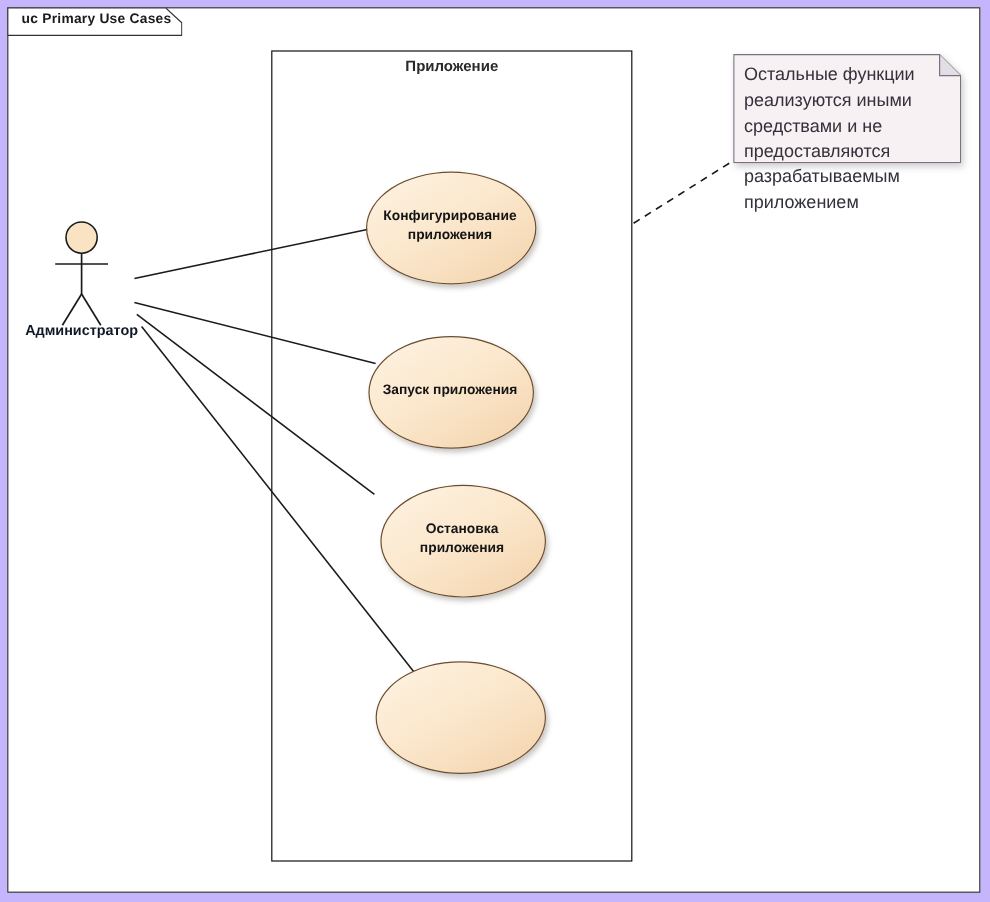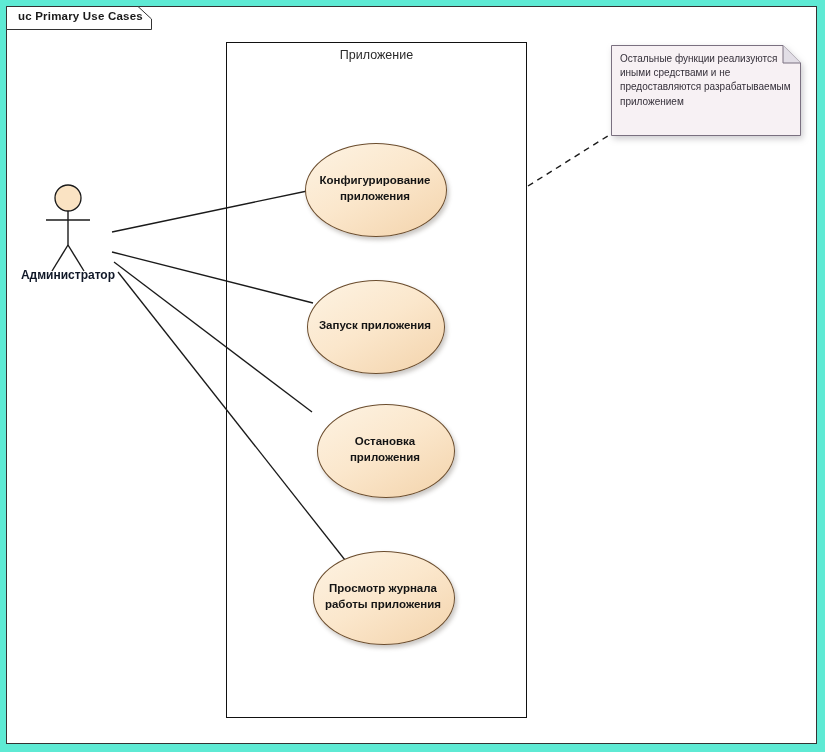--- a/index.html
+++ b/index.html
@@ -6,21 +6,21 @@
     margin: 0;
     padding: 0;
     background: #ffffff;
     font-family: "Liberation Sans", "DejaVu Sans", sans-serif;
   }
 
   #canvas {
     position: relative;
     width: 825px;
     height: 752px;
-    background: #5eead4;
+    background: #c4b5fd;
     overflow: hidden;
   }
 
   
   .frame {
     position: absolute;
     left: 6px;
     top: 6px;
     width: 811px;
     height: 738px;
@@ -61,20 +61,21 @@
     box-sizing: border-box;
   }
   .boundary-label {
     position: absolute;
     left: 226px;
     top: 48px;
     width: 301px;
     text-align: center;
     font-size: 12.5px;
     color: #2a2a2a;
+    font-weight: bold;
   }
 
   
   .overlay {
     position: absolute;
     left: 0;
     top: 0;
     width: 825px;
     height: 752px;
     pointer-events: none;
@@ -138,21 +139,21 @@
     top: 0;
     width: 190px;
     height: 91px;
     filter: drop-shadow(2px 3px 3px rgba(90, 85, 95, 0.3));
   }
   .note-text {
     position: absolute;
     left: 9px;
     top: 7px;
     width: 172px;
-    font-size: 10px;
+    font-size: 15px;
     color: #35303a;
     line-height: 1.42;
   }
 </style>
 </head>
 <body>
 
 <div id="canvas">
 
   <div class="frame"></div>
@@ -202,22 +203,20 @@
   </div>
 
   <div class="usecase" style="left:317px; top:404px; width:136px; height:92px;">
     <div class="uc-shape"></div>
     <div class="uc-label">Остановка
 приложения</div>
   </div>
 
   <div class="usecase" style="left:313px; top:551px; width:140px; height:92px;">
     <div class="uc-shape"></div>
-    <div class="uc-label">Просмотр журнала
-работы приложения</div>
   </div>
 
   <div class="note">
     <svg class="note-body" width="190" height="91" viewBox="0 0 190 91" xmlns="http://www.w3.org/2000/svg">
       <path d="M0.5,0.5 L172,0.5 L189.5,18 L189.5,90.5 L0.5,90.5 Z" fill="#f7f1f4" stroke="#7a7080" stroke-width="1"></path>
       <path d="M172,0.5 L172,18 L189.5,18" fill="#e2dee6" stroke="#7a7080" stroke-width="1"></path>
     </svg>
     <div class="note-text">Остальные функции реализуются иными средствами и не предоставляются разрабатываемым приложением</div>
   </div>
 

